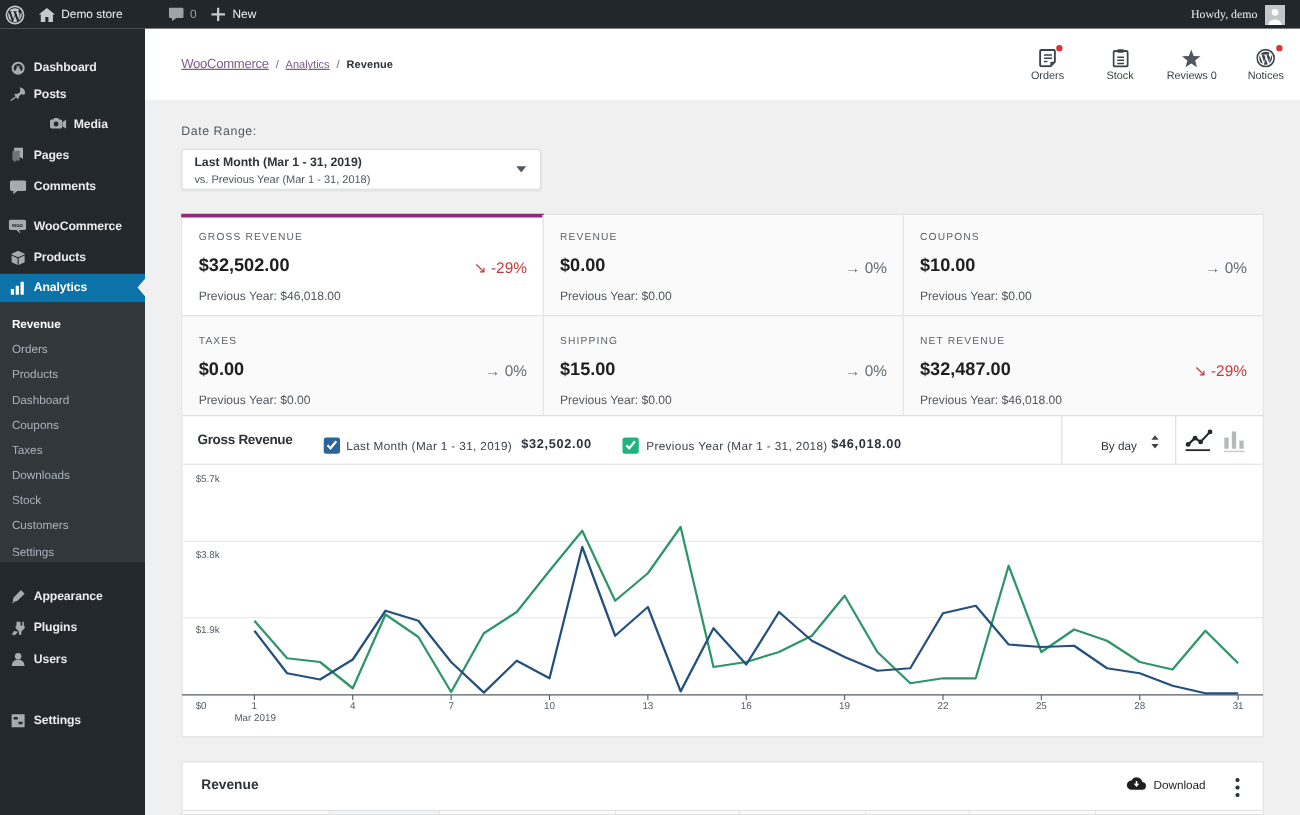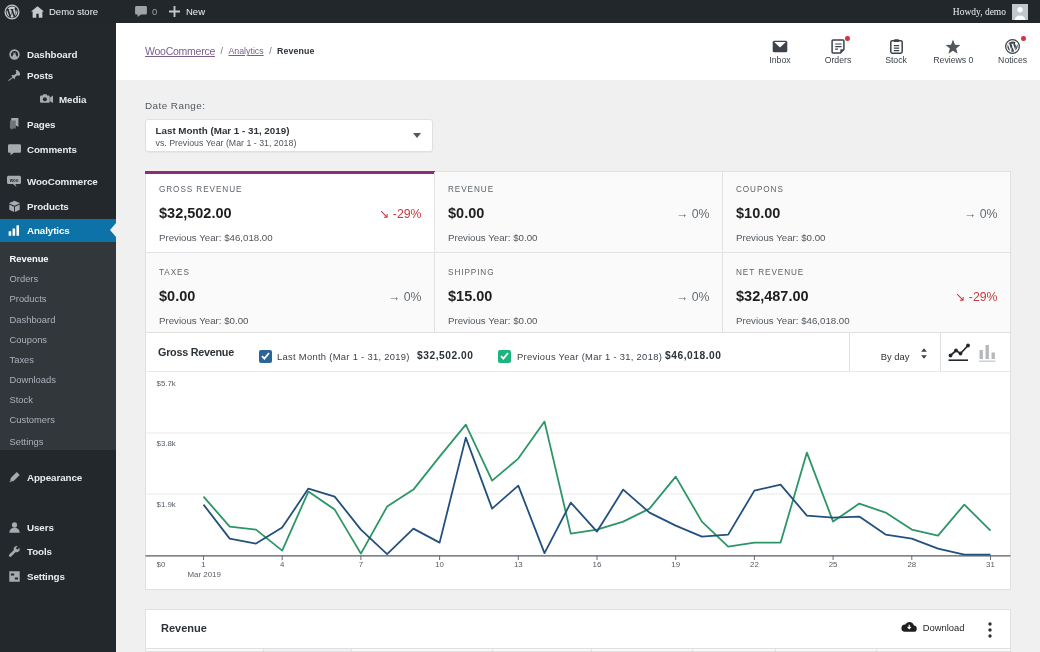--- a/index.html
+++ b/index.html
@@ -185,65 +185,56 @@
     <div class="smitem" style="top:193.5px;">Settings</div>
   </div>
   <div class="mitem" style="top:441.9px;">
       <span class="ic">
         <svg width="13" height="13" viewBox="0 0 20 20">
           <path fill="#a6abb0" d="M13.5 1.5 18 6l-8.5 8.5c-1 1-4.5 2-5.5 1s0-4.5 1-5.5zM2.5 17c.6.6 2 .4 2.7-.3L3.8 15.3c-.7.7-1.9 1.1-1.3 1.7z"></path>
         </svg>
       </span>
       <span class="lb">Appearance</span>
     </div>
+  <div class="mitem" style="top:466.9px;">
+      <span class="ic">
+        <svg width="13" height="13" viewBox="0 0 20 20">
+          <path fill="#a6abb0" d="M13 2v5h2V2h2v5h1v3l-4 4v4h-3v-4l-4-4V7h1V2zM5 13.4 2 18h4l-1 2 5-5.6z"></path>
+        </svg>
+      </span>
+      <span class="lb">Plugins</span>
+    </div>
   <div class="mitem" style="top:491.5px;">
       <span class="ic">
         <svg width="13" height="13" viewBox="0 0 20 20">
           <circle cx="10" cy="6" r="4" fill="#a6abb0"></circle>
           <path fill="#a6abb0" d="M2 18a8 8 0 0 1 16 0z"></path>
         </svg>
       </span>
       <span class="lb">Users</span>
-    </div>
-  <div class="mitem" style="top:516.1px;">
-      <span class="ic">
-        <svg width="13" height="13" viewBox="0 0 20 20">
-          <path fill="#a6abb0" d="M16.7 3.3c1.8 1.8 1.8 4.6 0 6.4-1.3 1.3-3.2 1.6-4.8 1l-7 7c-.8.8-2.1.8-2.9 0s-.8-2.1 0-2.9l7-7c-.6-1.6-.3-3.5 1-4.8 1.3-1.3 3.2-1.6 4.8-1L12 4.8l2.5 2.5 2.8-2.8c.2.3-.4-1-.6-1.2z"></path>
-        </svg>
-      </span>
-      <span class="lb">Tools</span>
     </div>
   <div class="mitem" style="top:540.7px;">
       <span class="ic">
         <svg width="13" height="13" viewBox="0 0 20 20">
           <path fill="#a6abb0" d="M2 2h16v16H2zm3 4h4v2H5zm6 0h4v2h-4zm-6 6h4v2H5zm6 0h4v2h-4z"></path>
           <path fill="#23282d" d="M4.5 5.5h5v3h-5zm6 6h5v3h-5z"></path>
         </svg>
       </span>
       <span class="lb">Settings</span>
     </div>
 </div>
 <div class="arrownotch"></div>
 <div id="header">
   <div id="crumbs">
       <a style="font-size:10.5px; letter-spacing:-0.25px;">WooCommerce</a>
       <span>/</span>
       <a>Analytics</a>
       <span>/</span>
       <span class="cur">Revenue</span>
     </div>
-  <div class="actgrp" style="left:636px;">
-    <div class="aic">
-        <svg width="16" height="13" viewBox="0 0 16 13">
-          <rect x="0.7" y="0.7" width="14.6" height="11.6" rx="1.6" fill="#3c434a"></rect>
-          <path d="M2.2 2.1 L8 7.6 L13.8 2.1 Z" fill="#fff"></path>
-        </svg>
-      </div>
-    <div class="alb">Inbox</div>
-  </div>
   <div class="actgrp" style="left:694px;">
     <div class="aic">
         <svg width="14" height="15" viewBox="0 0 14 15">
           <path d="M2 1 h10 a0.9 0.9 0 0 1 0.9 0.9 v8.6 l-3.5 3.5 h-7.4 a0.9 0.9 0 0 1 -0.9-0.9 v-11.2 a0.9 0.9 0 0 1 0.9-0.9z" fill="none" stroke="#3c434a" stroke-width="1.5"></path>
           <path d="M12.6 10.3 l-3.3 3.4 v-2.5 a0.9 0.9 0 0 1 0.9-0.9z" fill="#3c434a"></path>
           <path d="M4.2 5h6.4M4.2 7.6h6.4M4.2 10.2h2.8" stroke="#3c434a" stroke-width="1.2"></path>
         </svg>
         <div class="reddot" style="right:16.5px; top:-2px;"></div>
       </div>
     <div class="alb">Orders</div>

